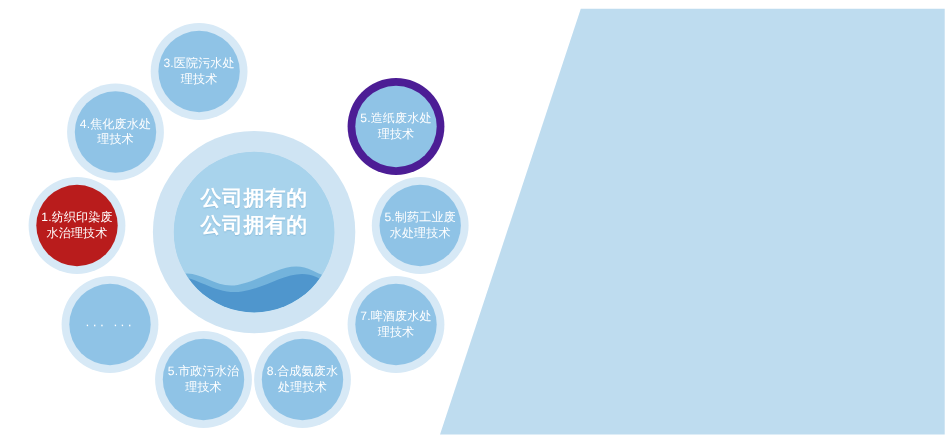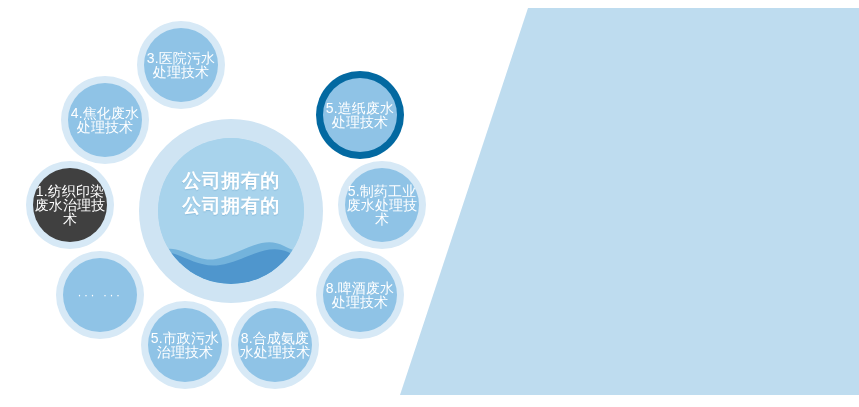--- a/index.html
+++ b/index.html
@@ -54,21 +54,21 @@
     height: 74px;
     border-radius: 50%;
     background: #8fc3e6;
     display: flex;
     align-items: center;
     justify-content: center;
     box-sizing: border-box;
   }
   .node-label {
     color: #ffffff;
-    font-size: 14px;
+    font-size: 11px;
     line-height: 14px;
     text-align: center;
     letter-spacing: 0.1px;
     width: 78px;
     word-break: break-all;
     user-select: none;
   }
   .node-label.ellipsis {
     font-size: 12px;
     letter-spacing: 2.5px;
@@ -143,53 +143,53 @@
           </g>
         </svg>
         <div class="hub-text">
           <div>公司拥有的</div>
           <div>公司拥有的</div>
         </div>
       </div>
     </div>
 
     <div class="node" style="left: 26px; top: 161px; background: rgb(215, 233, 246);">
-      <div class="node-inner" style="background: #404040;">
+      <div class="node-inner" style="background: #b91c1c;">
         <span class="node-label">1.纺织印染废水治理技术</span>
       </div>
     </div>
 
     <div class="node" style="left: 61px; top: 76px; background: rgb(215, 233, 246);">
       <div class="node-inner" style="background: rgb(143, 195, 230);">
         <span class="node-label">4.焦化废水处理技术</span>
       </div>
     </div>
 
     <div class="node" style="left: 137px; top: 21px; background: rgb(215, 233, 246);">
       <div class="node-inner" style="background: rgb(143, 195, 230);">
         <span class="node-label">3.医院污水处理技术</span>
       </div>
     </div>
 
 
-    <div class="node" style="left: 316px; top: 71px; background: #0369a1;">
+    <div class="node" style="left: 316px; top: 71px; background: #4c1d95;">
       <div class="node-inner" style="background: rgb(143, 195, 230);">
         <span class="node-label">5.造纸废水处理技术</span>
       </div>
     </div>
 
     <div class="node" style="left: 338px; top: 161px; background: rgb(215, 233, 246);">
       <div class="node-inner" style="background: rgb(143, 195, 230);">
         <span class="node-label">5.制药工业废水处理技术</span>
       </div>
     </div>
 
     <div class="node" style="left: 316px; top: 251px; background: rgb(215, 233, 246);">
       <div class="node-inner" style="background: rgb(143, 195, 230);">
-        <span class="node-label">8.啤酒废水处理技术</span>
+        <span class="node-label">7.啤酒废水处理技术</span>
       </div>
     </div>
 
     <div class="node" style="left: 231px; top: 301px; background: rgb(215, 233, 246);">
       <div class="node-inner" style="background: rgb(143, 195, 230);">
         <span class="node-label">8.合成氨废水处理技术</span>
       </div>
     </div>
 
     <div class="node" style="left: 141px; top: 301px; background: rgb(215, 233, 246);">

